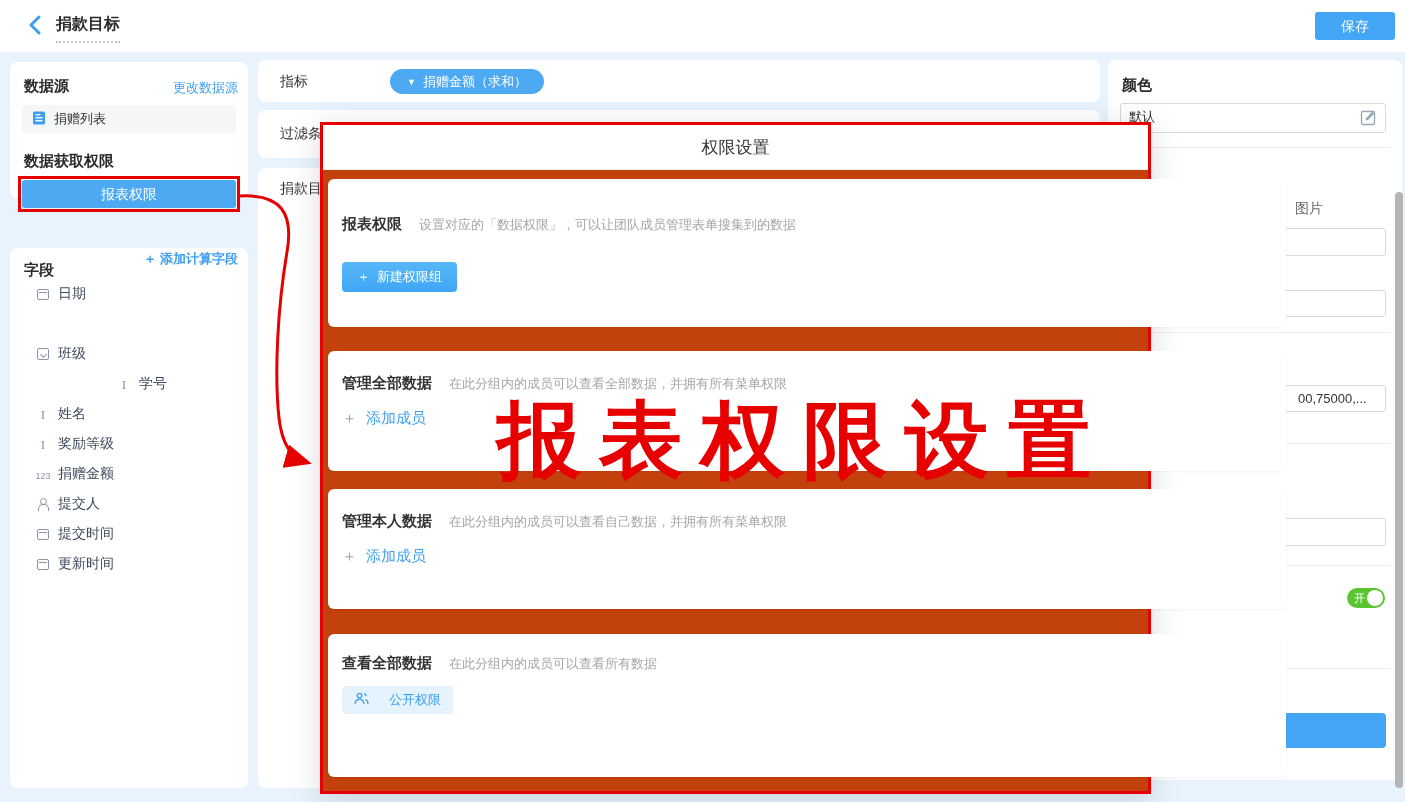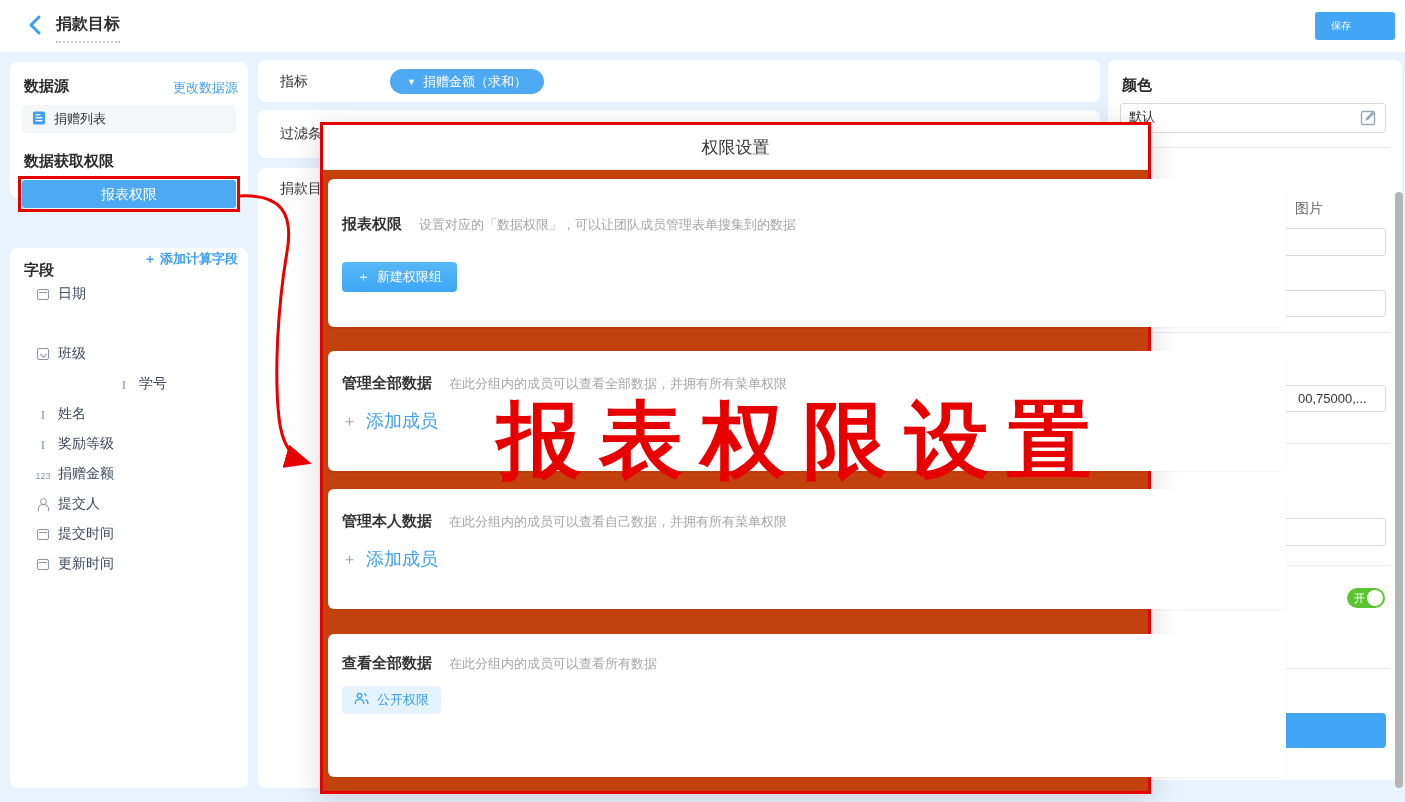--- a/index.html
+++ b/index.html
@@ -6,21 +6,21 @@
   html,body { width:1405px; height:802px; }
   body { font-family:"Liberation Sans","DejaVu Sans",sans-serif; color:#333; }
   #app { position:relative; width:1405px; height:802px; background:#e9f3fd; overflow:hidden; }
 
   
   .topbar { position:absolute; left:0; top:0; width:1405px; height:52px; background:#fff; z-index:3; }
   .back { position:absolute; left:26px; top:14px; width:20px; height:22px; cursor:pointer; }
   .page-title { position:absolute; left:56px; top:14px; font-size:16px; font-weight:bold; color:#2b2b2b;
                 padding-bottom:6px; border-bottom:2px dotted #c8c8c8; }
   .save-btn { position:absolute; left:1315px; top:12px; width:80px; height:28px; background:#42a5f5; color:#fff;
-              font-size:10px; border:none; border-radius:3px; text-align:left; line-height:28px; cursor:pointer;padding-left:16px; }
+              font-size:14px; border:none; border-radius:3px; text-align:center; line-height:28px; cursor:pointer; }
 
   
   .card { position:absolute; background:#fff; border-radius:8px; }
 
   
   .sb1 { left:10px; top:62px; width:238px; height:136px; }
   .sb2 { left:10px; top:248px; width:238px; height:540px; }
   .sb-head { position:absolute; left:14px; font-size:15px; font-weight:bold; color:#2b2b2b; }
   .sb-link { position:absolute; right:10px; font-size:13px; color:#3e9ff0; cursor:pointer; }
   .ds-item { position:absolute; left:12px; top:43px; width:214px; height:28px; background:#f4f6f8; border-radius:4px;
@@ -81,22 +81,22 @@
   .mc2 { top:226px; height:120px; }
   .mc3 { top:364px; height:120px; }
   .mc4 { top:509px; height:143px; }
   .sec-row { position:absolute; left:14px; display:flex; align-items:baseline; gap:17px; white-space:nowrap; }
   .sec-title { font-size:15px; font-weight:bold; color:#333; }
   .sec-desc { font-size:13px; color:#a6a6a6; }
   .new-group-btn { position:absolute; left:14px; top:83px; height:30px; padding:0 15px; display:inline-flex; align-items:center; gap:7px;
                    background:linear-gradient(180deg,#57b8f8,#3ea6f6); color:#fff; font-size:13px; border:none; border-radius:4px; cursor:pointer; }
   .add-member { position:absolute; left:14px; top:58px; display:inline-flex; align-items:center; gap:9px; cursor:pointer; }
   .add-member .plus { color:#9aa3ad; font-size:15px; }
-  .add-member .txt { color:#3e9ff0; font-size:18px; }
-  .public-btn { position:absolute; left:14px; top:52px; height:28px; padding:0 12px; display:inline-flex; align-items:center; gap:8px;
+  .add-member .txt { color:#3e9ff0; font-size:15px; }
+  .public-btn { position:absolute; left:14px; top:52px; height:28px; padding:0 12px; display:inline-flex; align-items:center; gap:20px;
                 background:#e4f3fd; color:#3e9ff0; font-size:13px; border:none; border-radius:4px; cursor:pointer; }
 
   
   .anno-text { position:absolute; left:497px; top:394px; z-index:30; font-family:"DejaVu Serif","Liberation Serif",serif;
                font-size:84px; font-weight:700; color:#e60000; letter-spacing:18px; line-height:1.1; white-space:nowrap; pointer-events:none; }
   .anno-arrow { position:absolute; left:0; top:0; z-index:30; pointer-events:none; }
 </style>
 </head>
 <body>
 

